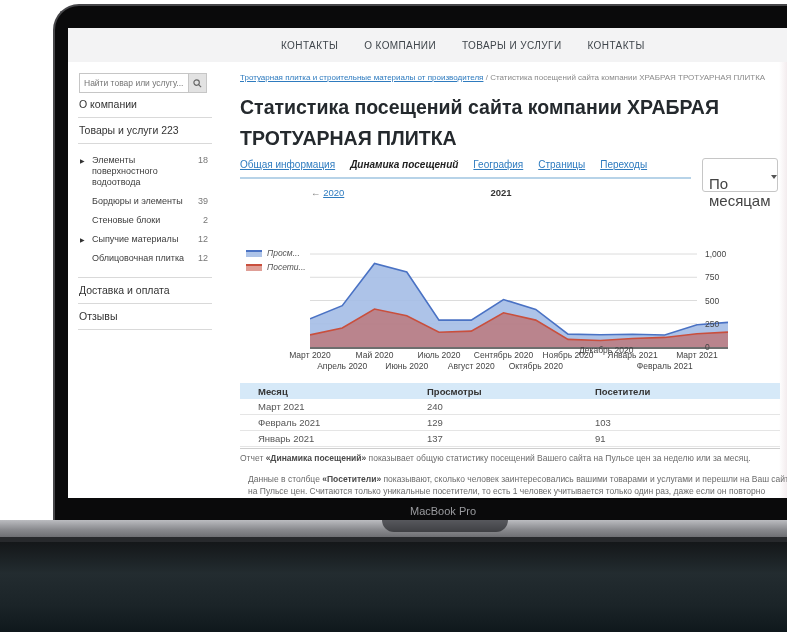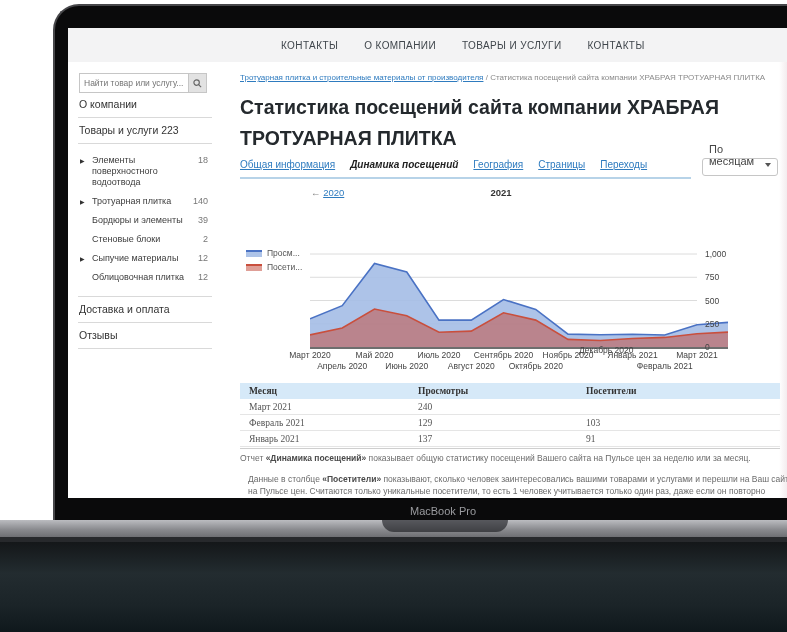--- a/index.html
+++ b/index.html
@@ -51,43 +51,43 @@
 
   .page-title { position:absolute; left:172px; top:64px; width:548px; font-size:19.5px; font-weight:bold;
     color:#24292d; line-height:31px; }
 
   .tabs { position:absolute; left:172px; top:131px; display:flex; gap:15px; font-size:10px; white-space:nowrap; }
   .tabs .tab { color:#2e7bbf; text-decoration:underline; cursor:pointer; }
   .tabs .tab.active { color:#222; font-weight:bold; text-decoration:none; cursor:default;font-style:italic; }
   .tabs-underline { position:absolute; left:172px; top:149px; width:451px; height:2px; background:#b7d3e8; }
 
   .dropdown { position:absolute; left:634px; top:130px; width:76px; height:18px; border:1px solid #c6c6c6;
-    border-radius:3px; background:#fff; display:flex; align-items:flex-end; justify-content:space-between;
-    padding:8px 6px; font-size:11px; color:#444; cursor:pointer; }
+    border-radius:3px; background:#fff; display:flex; align-items:flex-start; justify-content:space-between;
+    padding:16px 6px; font-size:15px; color:#444; cursor:pointer; }
   .dropdown .caret { width:0; height:0; border-left:3.5px solid transparent; border-right:3.5px solid transparent;
     border-top:4px solid #555; }
 
   .year-prev { position:absolute; left:243px; top:159px; font-size:9.5px; color:#8a8a8a; }
   .year-prev a { color:#2e7bbf; text-decoration:underline; cursor:pointer; }
   .year-cur { position:absolute; left:408px; top:159px; width:50px; text-align:center;
     font-size:9.5px; font-weight:bold; color:#333; }
 
-  .legend { position:absolute; left:178px; top:218px; }
+  .legend { position:absolute; left:178px; top:218px;font-style:italic; }
   .legend .row { display:flex; align-items:center; height:14px; }
   .legend .swatch { width:16px; height:7px; margin-right:5px; }
   .legend .lbl { font-size:8.5px; color:#555; }
 
   .plot { position:absolute; left:242px; top:225px; width:420px; height:98px; }
   .ylabel { position:absolute; left:637px; width:40px; height:10px; font-size:8.5px; color:#444; line-height:10px; }
   .xlabel { position:absolute; width:80px; text-align:center; font-size:8.5px; color:#444; }
 
   .data-table { position:absolute; left:172px; top:355px; width:540px; font-size:9.5px; }
   .t-row { display:flex; height:16px; align-items:center; border-bottom:1px solid #e5e5e5; color:#555; }
   .t-row.head { background:#d6e9f8; font-weight:bold; color:#333; border-bottom:0; }
-  .t-cell { padding-left:9px; white-space:nowrap; overflow:hidden;font-family:Liberation Serif, serif; }
+  .t-cell { padding-left:18px; white-space:nowrap; overflow:hidden; }
   .t-cell:nth-child(1){ width:169px; } .t-cell:nth-child(2){ width:168px; } .t-cell:nth-child(3){ flex:1; }
 
   .notes-divider { position:absolute; left:172px; top:420px; width:540px; height:1px; background:#cfcfcf; }
   .note { position:absolute; left:172px; width:546px; font-size:8.5px; color:#6b6b6b; line-height:11.5px; }
   .note b { color:#4a4a4a; }
   .note.n1 { top:425px; } .note.n2 { top:446px;margin-left:8px; }
 </style>
 </head>
 <body>
 
@@ -116,25 +116,20 @@
     </div>
 
     <div class="sidebar">
       <div class="side-section">О компании</div>
       <div class="side-section">Товары и услуги 223</div>
       <div class="cat-list">
           <div class="cat-item">
             <span class="marker">▶</span>
             <span class="lbl">Элементы поверхностного водоотвода</span>
             <span class="count">18</span>
-          </div>
-          <div class="cat-item">
-            <span class="marker">▶</span>
-            <span class="lbl">Тротуарная плитка</span>
-            <span class="count">140</span>
           </div>
           <div class="cat-item">
             <span class="lbl">Бордюры и элементы</span>
             <span class="count">39</span>
           </div>
           <div class="cat-item">
             <span class="lbl">Стеновые блоки</span>
             <span class="count">2</span>
           </div>
           <div class="cat-item">

